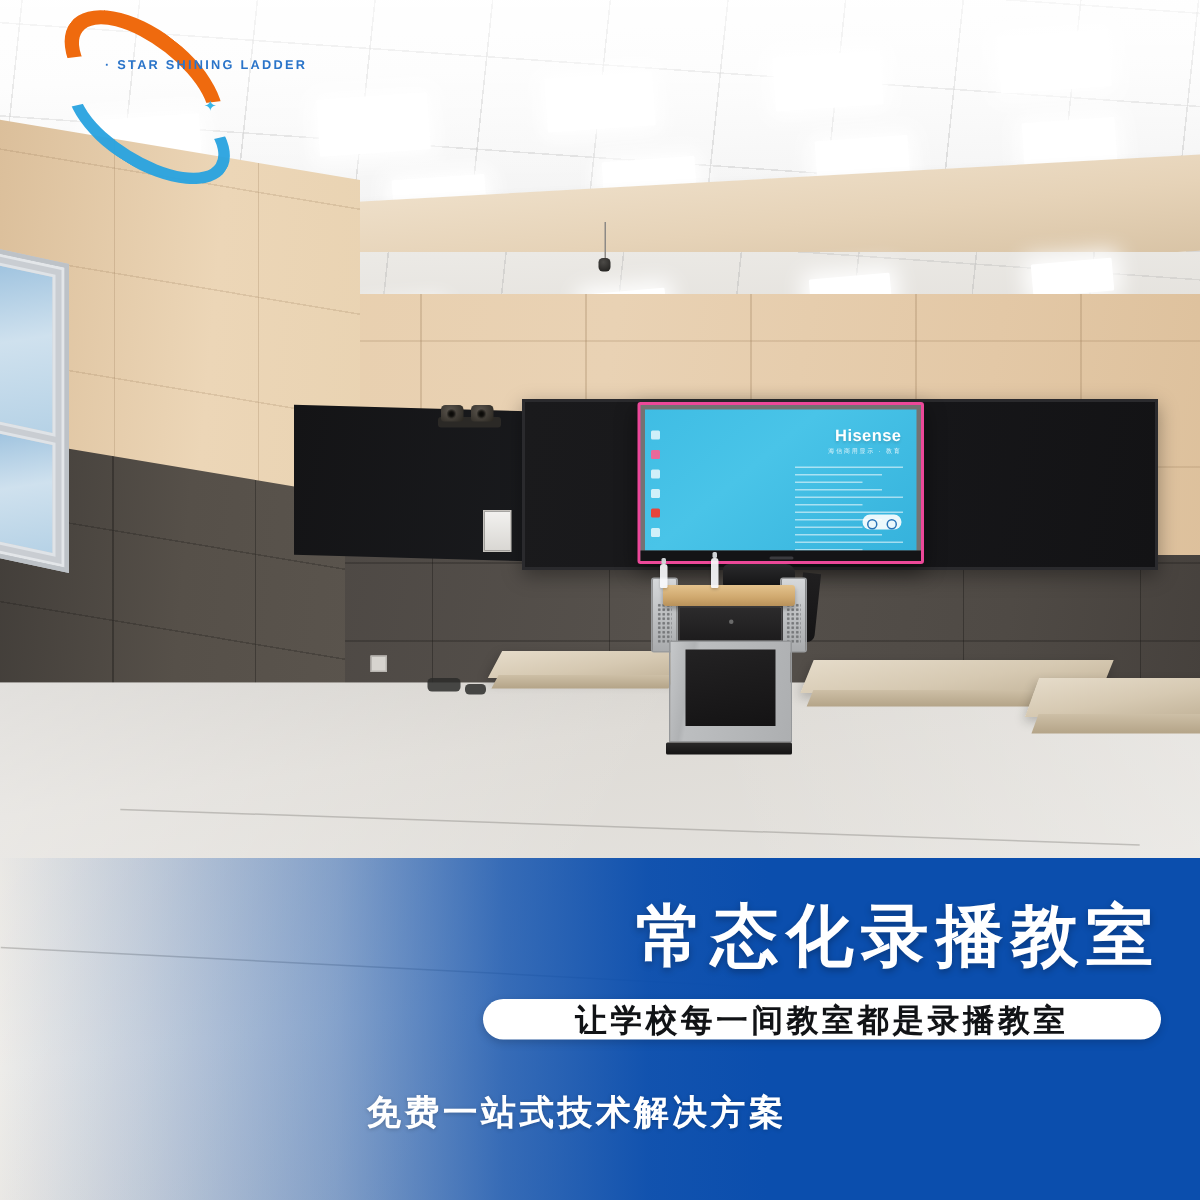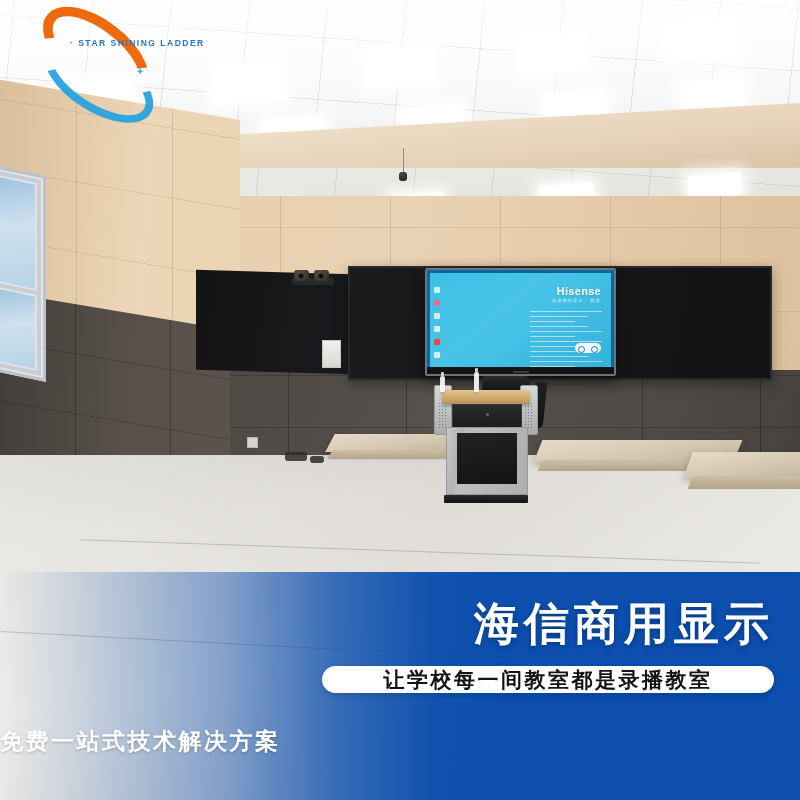--- a/index.html
+++ b/index.html
@@ -142,21 +142,21 @@
   }
   .board-left{
     position:absolute;left:196px;top:272px;width:156px;height:100px;
     background:linear-gradient(100deg,#141416,#191a1d);
     transform:skewY(1.6deg);
   }
 
   
   .display{
     position:absolute;left:425px;top:268px;width:187px;height:104px;
-    background:#0369a1;border:2px solid #737373;border-radius:2px;
+    background:#737373;border:2px solid #ec4899;border-radius:2px;
     box-shadow:0 5px 14px rgba(0,0,0,.45);
   }
   .display-screen{
     position:absolute;left:3px;top:3px;right:3px;bottom:7px;
     background:linear-gradient(140deg,#3fbde4 0%,#49c4e8 40%,#35b2dc 100%);
     overflow:hidden;
   }
   .brand{
     position:absolute;right:10px;top:12px;color:#ffffff;
     font-size:11px;font-weight:bold;letter-spacing:.3px;
@@ -362,21 +362,21 @@
     background:#ffffff;border-radius:21px;
     box-shadow:0 2px 6px rgba(0,0,0,.18);
     display:flex;align-items:center;justify-content:center;
   }
   .banner-pill span{
     color:#111316;font-size:21px;font-weight:bold;letter-spacing:2.5px;
     white-space:nowrap;
   }
   .banner-tagline{
     position:absolute;left:0;right:31px;top:726px;
-    text-align:left;
+    text-align:center;
     color:#ffffff;font-size:23px;font-weight:bold;letter-spacing:2.5px;
     text-shadow:0 1px 3px rgba(0,0,0,.22);
     white-space:nowrap;
   }
 </style>
 </head>
 <body>
 
 <div class="stage">
 
@@ -514,21 +514,21 @@
   </div>
 
   <div class="logo">
     <div class="logo-arc"></div>
     <div class="logo-arc2"></div>
     <div class="logo-en">· STAR SHINING LADDER</div>
     <div class="logo-star">✦</div>
   </div>
 
   <div class="banner">
-    <div class="banner-title">海信商用显示</div>
+    <div class="banner-title">常态化录播教室</div>
   </div>
 
   <div class="banner-pill">
     <span>让学校每一间教室都是录播教室</span>
   </div>
 
   <div class="banner-tagline">免费一站式技术解决方案</div>
 
 </div>
 

